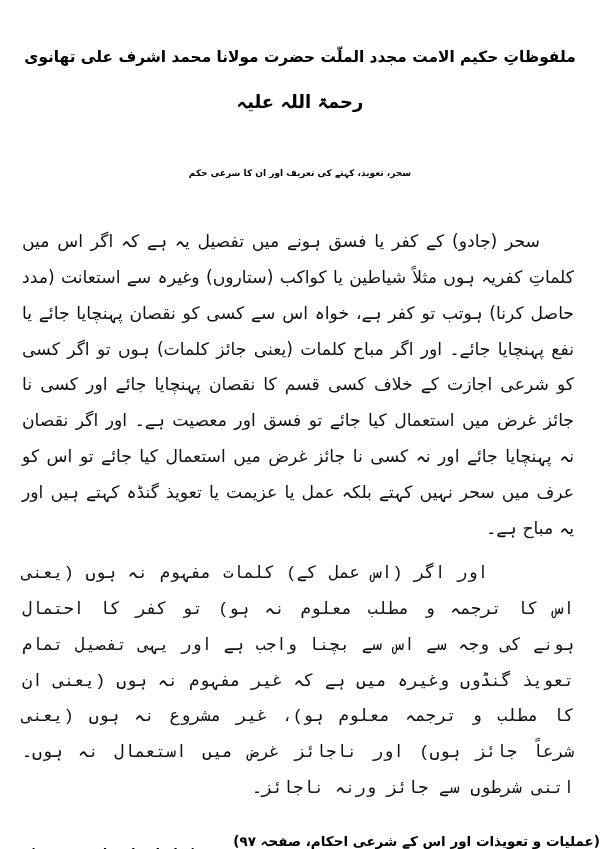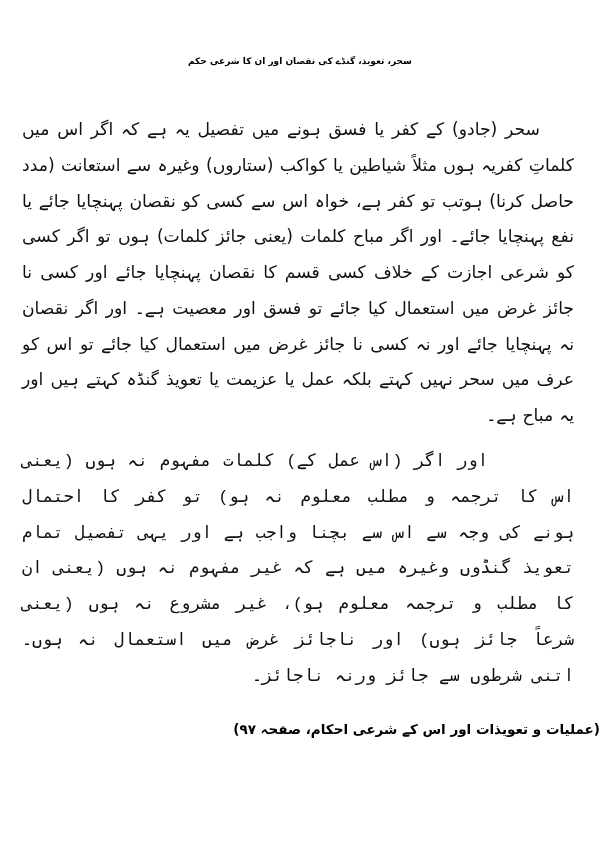--- a/index.html
+++ b/index.html
@@ -101,22 +101,26 @@
     font-size: 12.5px;
     font-weight: 700;
     color: #000;
   }
 </style>
 </head>
 <body>
 
 <div class="page">
 
+  <div class="title-block">
+    <h1 class="doc-title" style="font-size: 15.5px;">ملفوظاتِ حکیم الامت مجدد الملّت حضرت مولانا محمد اشرف علی تھانوی</h1>
+    <div class="doc-subtitle-honorific">رحمۃ اللہ علیہ</div>
+  </div>
 
-  <div class="section-heading" style="font-size: 9px;">سحر، تعویذ، گنڈے کی نقصان اور ان کا شرعی حکم</div>
+  <div class="section-heading" style="font-size: 9px;">سحر، تعویذ، کہتے کی تعریف اور ان کا شرعی حکم</div>
 
   <div class="body-block">
     <p class="para p1">سحر (جادو) کے کفر یا فسق ہونے میں تفصیل یہ ہے کہ اگر اس میں کلماتِ کفریہ ہوں مثلاً شیاطین یا کواکب (ستاروں) وغیرہ سے استعانت (مدد حاصل کرنا) ہوتب تو کفر ہے، خواہ اس سے کسی کو نقصان پہنچایا جائے یا نفع پہنچایا جائے۔ اور اگر مباح کلمات (یعنی جائز کلمات) ہوں تو اگر کسی کو شرعی اجازت کے خلاف کسی قسم کا نقصان پہنچایا جائے اور کسی نا جائز غرض میں استعمال کیا جائے تو فسق اور معصیت ہے۔ اور اگر نقصان نہ پہنچایا جائے اور نہ کسی نا جائز غرض میں استعمال کیا جائے تو اس کو عرف میں سحر نہیں کہتے بلکہ عمل یا عزیمت یا تعویذ گنڈہ کہتے ہیں اور یہ مباح ہے۔</p>
     <p class="para p2">اور اگر (اس عمل کے) کلمات مفہوم نہ ہوں (یعنی اس کا ترجمہ و مطلب معلوم نہ ہو) تو کفر کا احتمال ہونے کی وجہ سے اس سے بچنا واجب ہے اور یہی تفصیل تمام تعویذ گنڈوں وغیرہ میں ہے کہ غیر مفہوم نہ ہوں (یعنی ان کا مطلب و ترجمہ معلوم ہو)، غیر مشروع نہ ہوں (یعنی شرعاً جائز ہوں) اور ناجائز غرض میں استعمال نہ ہوں۔ اتنی شرطوں سے جائز ورنہ ناجائز۔</p>
   </div>
 
   <div class="citation">(عملیات و تعویذات اور اس کے شرعی احکام، صفحہ ۹۷)</div>
 
   <div class="footer-ref">(سلسلہ ملفوظ نمبر ۳۹۳۶)</div>
 

